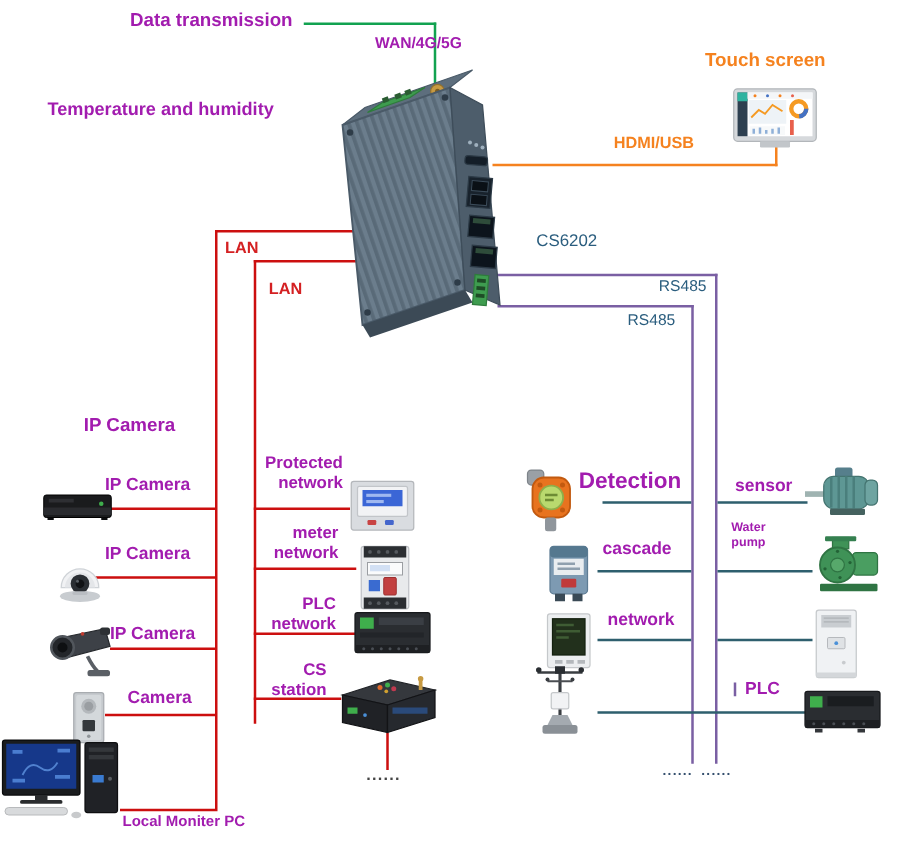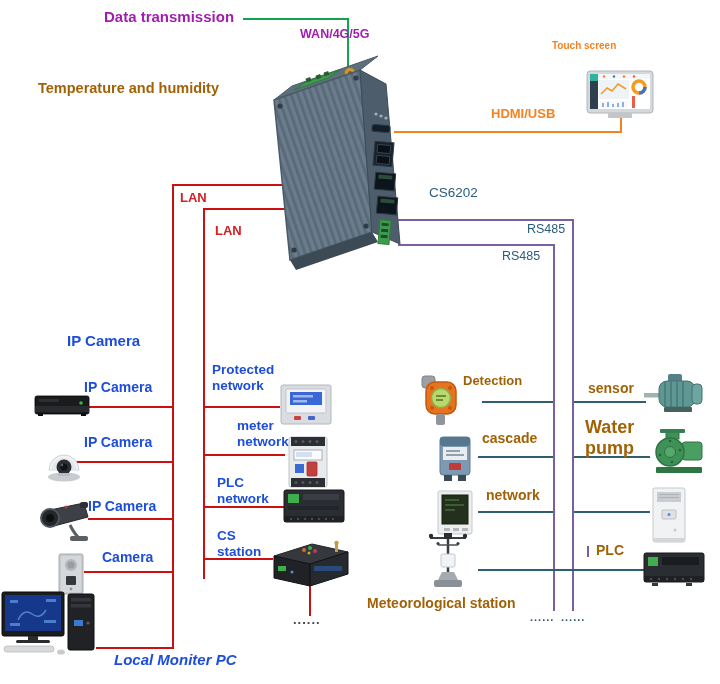--- a/index.html
+++ b/index.html
@@ -1,25 +1,25 @@
 <!DOCTYPE html>
 <html><head>
 <meta charset="utf-8">
 <style>
   html,body{margin:0;padding:0;background:#ffffff;}
   #stage{
     position:relative;width:720px;height:684px;background:#ffffff;overflow:hidden;
     font-family:"Liberation Sans","DejaVu Sans",sans-serif;
   }
   .lbl{position:absolute;font-weight:bold;white-space:pre-line;line-height:1.15;}
-  .c-red{color:#1d4ed8;}
+  .c-red{color:#a21caf;text-align:right;}
   .c-redline{color:#d42022;}
   .c-green{color:#a21caf;}
   .c-orange{color:#f5821f;}
-  .c-blue{color:#a16207;}
+  .c-blue{color:#a21caf;text-align:center;}
   .c-steel{color:#2a5d7e;font-weight:normal;}
   .c-navy{color:#35506e;}
   .c-dark{color:#444;}
   .ln{position:absolute;}
   .ln.h{height:2px;}
   .ln.v{width:2px;}
   .ln.red{background:#cc0f0f;}
   .ln.green{background:#12a250;}
   .ln.orange{background:#f5821f;}
   .ln.purple{background:#7a5fa3;}
@@ -65,55 +65,54 @@
   <div class="ln h teal" style="left:478px;top:456px;width:75px;"></div>
   <div class="ln h teal" style="left:478px;top:511px;width:75px;"></div>
   <div class="ln h teal" style="left:478px;top:569px;width:168px;"></div>
   <div class="ln h teal" style="left:574px;top:401px;width:72px;"></div>
   <div class="ln h teal" style="left:574px;top:456px;width:76px;"></div>
   <div class="ln h teal" style="left:574px;top:511px;width:76px;"></div>
 
   <div class="lbl c-green" style="left:104px;top:8px;font-size:15px;">Data transmission</div>
   <div class="lbl c-green" style="left:269px;top:27px;font-size:12.5px;font-weight:700;margin-left:31px;">WAN/4G/5G</div>
   <div class="lbl c-blue" style="left:38px;top:80px;font-size:14.5px;">Temperature and humidity</div>
-  <div class="lbl c-orange" style="left:552px;top:40px;font-size:10px;">Touch screen</div>
+  <div class="lbl c-orange" style="left:564px;top:40px;font-size:15px;">Touch screen</div>
   <div class="lbl c-orange" style="left:491px;top:107px;font-size:13px;">HDMI/USB</div>
   <div class="lbl c-steel" style="left:429px;top:185px;font-size:13.5px;">CS6202</div>
 
   <div class="lbl c-redline" style="left:180px;top:191px;font-size:13px;font-weight:600;">LAN</div>
   <div class="lbl c-redline" style="left:215px;top:224px;font-size:13px;font-weight:600;">LAN</div>
   <div class="lbl c-steel" style="left:527px;top:222px;font-size:12.5px;">RS485</div>
   <div class="lbl c-steel" style="left:502px;top:249px;font-size:12.5px;">RS485</div>
 
   <div class="lbl c-red" style="left:67px;top:332px;font-size:15px;">IP Camera</div>
   <div class="lbl c-red" style="left:84px;top:379px;font-size:14px;">IP Camera</div>
   <div class="lbl c-red" style="left:84px;top:434px;font-size:14px;">IP Camera</div>
   <div class="lbl c-red" style="left:88px;top:498px;font-size:14px;">IP Camera</div>
   <div class="lbl c-red" style="left:102px;top:549px;font-size:14px;">Camera</div>
-  <div class="lbl c-red" style="left:114px;top:651px;font-size:15px;font-style:italic;">Local Moniter PC</div>
+  <div class="lbl c-red" style="left:98px;top:651px;font-size:12px;">Local Moniter PC</div>
 
   <div class="lbl c-red" style="left:212px;top:362px;font-size:13.5px;">Protected
 network</div>
-  <div class="lbl c-red" style="left:219px;top:418px;font-size:13.5px;margin-left:18px;">meter
+  <div class="lbl c-red" style="left:219px;top:418px;font-size:13.5px;">meter
 network</div>
   <div class="lbl c-red" style="left:217px;top:475px;font-size:13.5px;">PLC
 network</div>
   <div class="lbl c-red" style="left:217px;top:528px;font-size:13.5px;">CS
 station</div>
   <div class="lbl c-dark" style="left:293px;top:613px;font-size:13px;letter-spacing:1px;">......</div>
 
-  <div class="lbl c-blue" style="left:463px;top:374px;font-size:13px;">Detection</div>
+  <div class="lbl c-blue" style="left:463px;top:374px;font-size:18px;">Detection</div>
   <div class="lbl c-blue" style="left:482px;top:430px;font-size:14px;">cascade</div>
   <div class="lbl c-blue" style="left:486px;top:487px;font-size:14px;">network</div>
-  <div class="lbl c-blue" style="left:367px;top:595px;font-size:14px;">Meteorological station</div>
   <div class="lbl c-navy" style="left:530px;top:611px;font-size:11px;letter-spacing:1px;">......</div>
   <div class="lbl c-navy" style="left:561px;top:611px;font-size:11px;letter-spacing:1px;">......</div>
 
   <div class="lbl c-blue" style="left:588px;top:380px;font-size:14px;">sensor</div>
-  <div class="lbl c-blue" style="left:585px;top:417px;font-size:18px;">Water
+  <div class="lbl c-blue" style="left:585px;top:417px;font-size:10px;">Water
 pump</div>
   <div class="lbl c-blue" style="left:596px;top:542px;font-size:14px;">PLC</div>
 
   <div class="dev" style="left:266px;top:46px;">
     <svg width="156" height="226" viewBox="0 0 156 226">
       <defs>
         <pattern id="fins" patternUnits="userSpaceOnUse" width="6.4" height="10" patternTransform="rotate(-19)">
           <rect width="6.4" height="10" fill="#6b7d8c"></rect>
           <rect width="3" height="10" fill="#596a78"></rect>
         </pattern>

